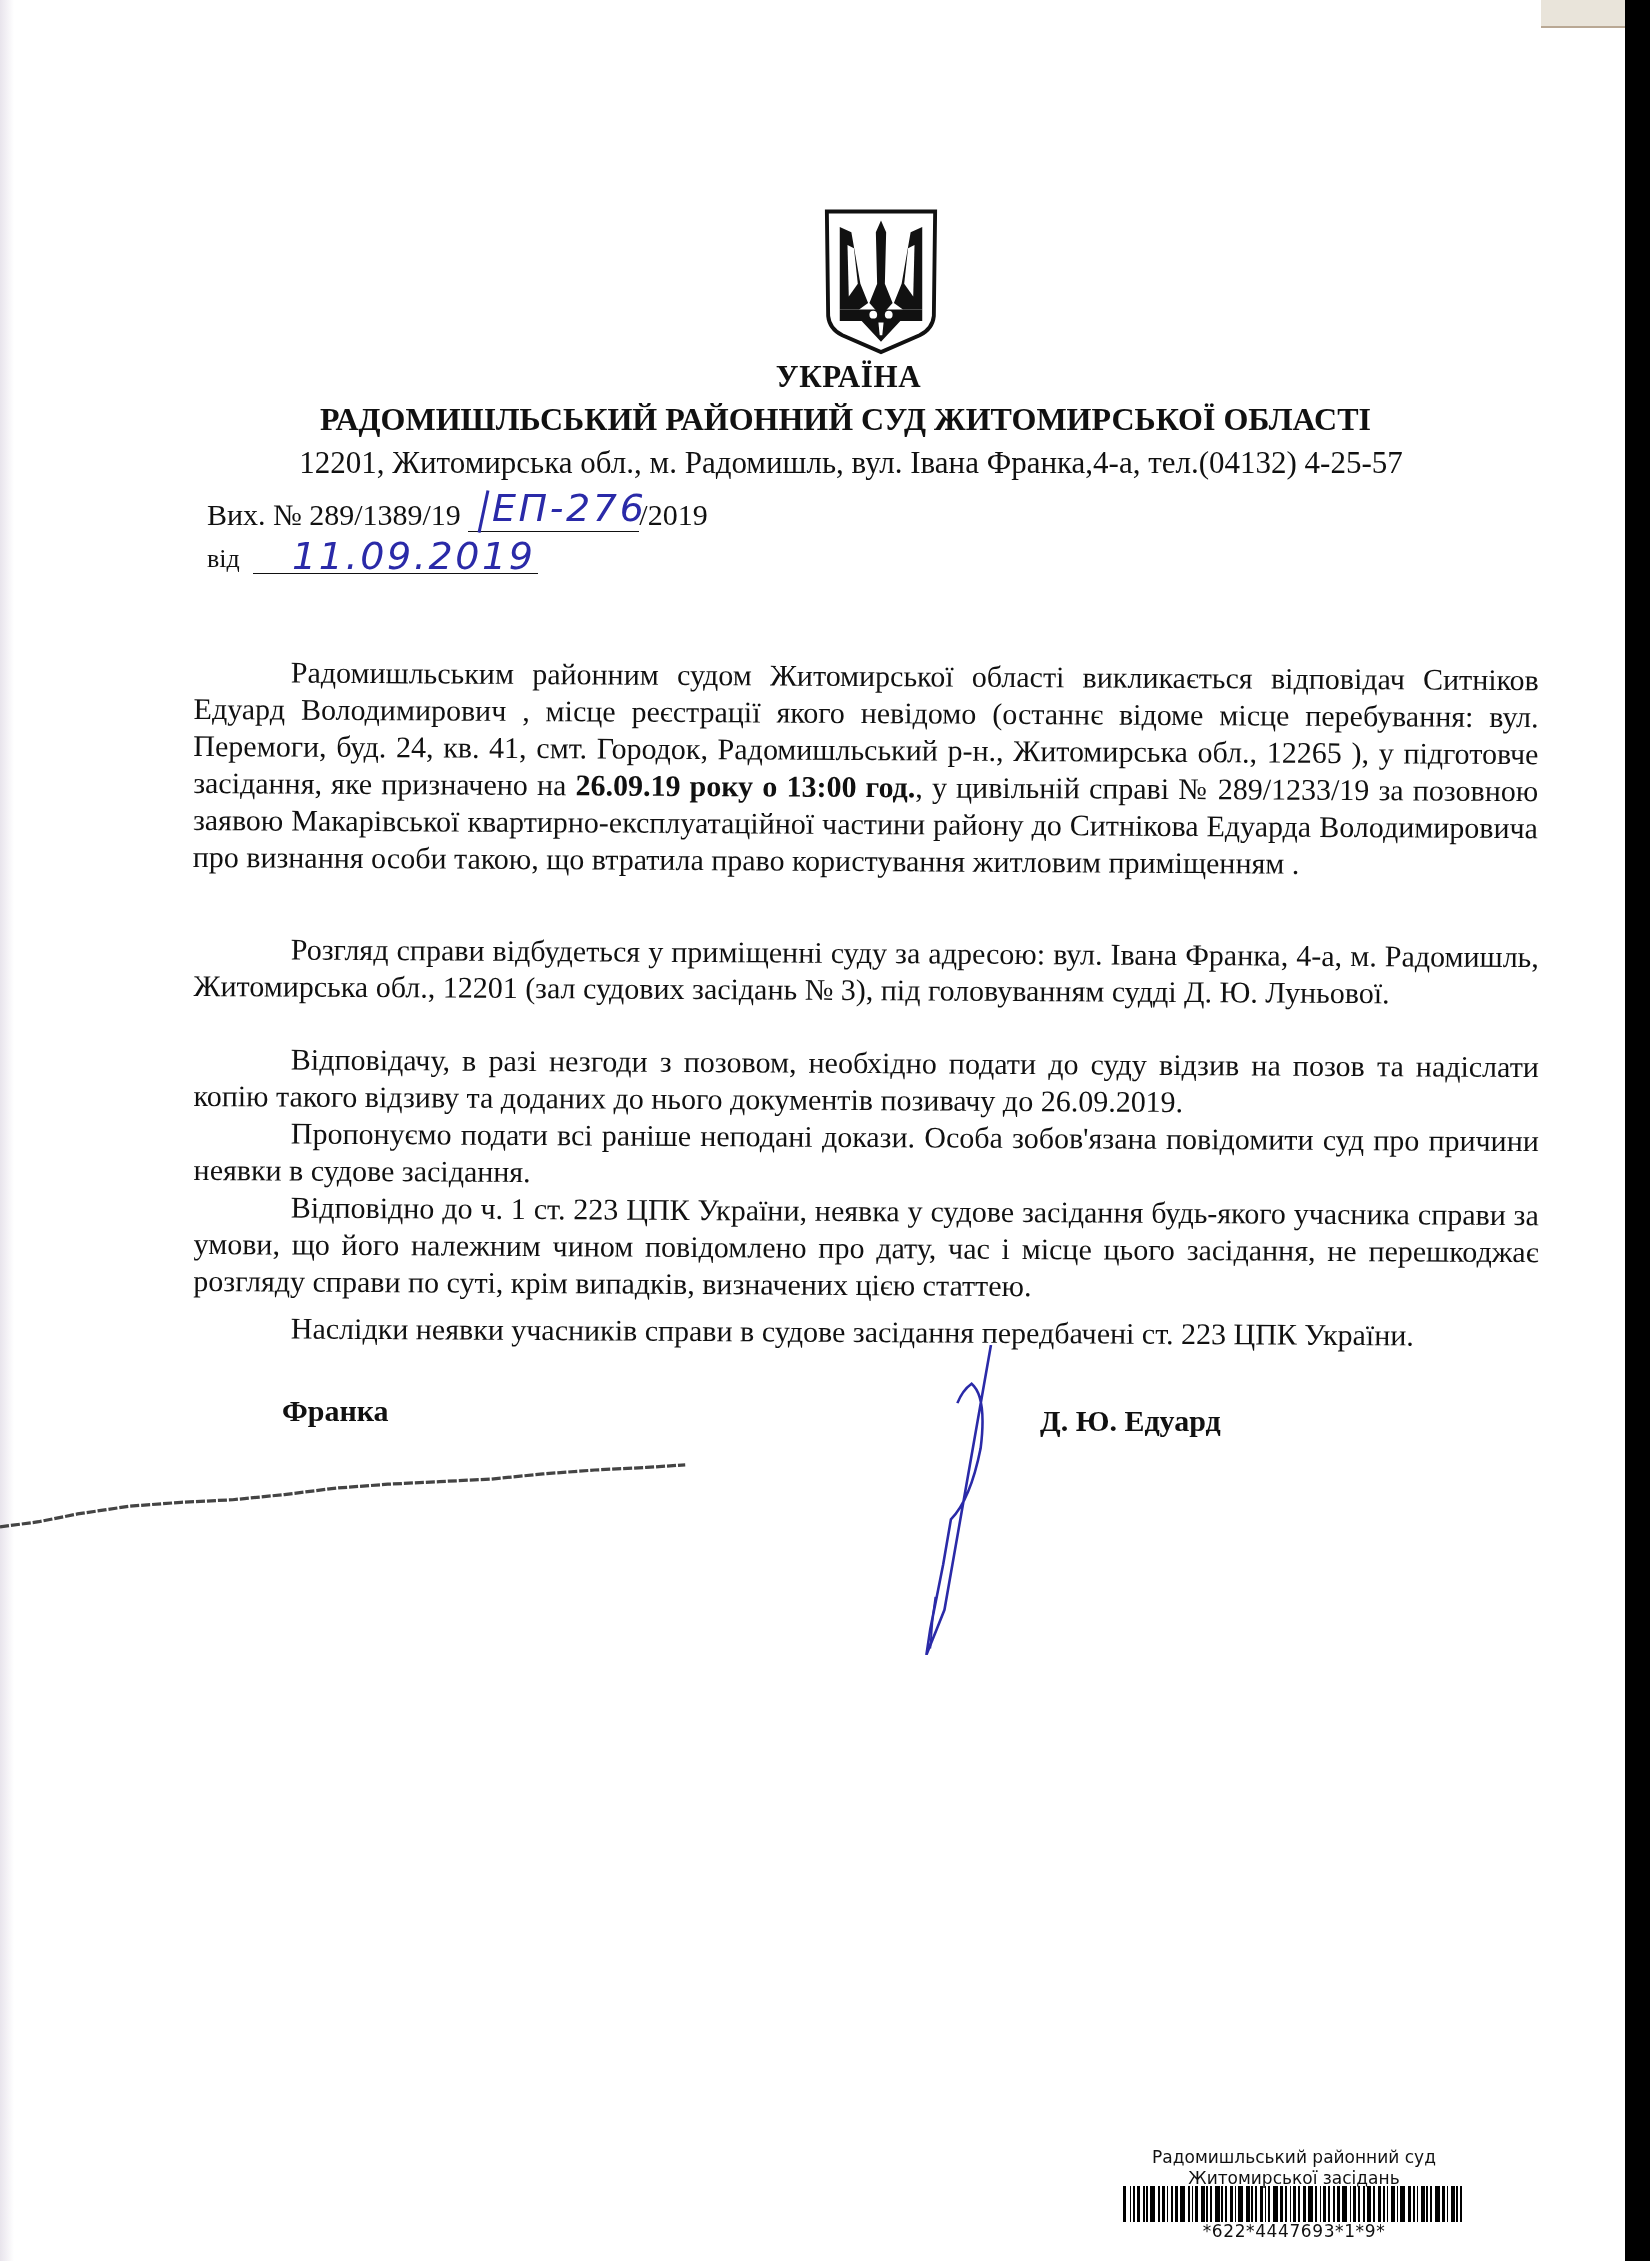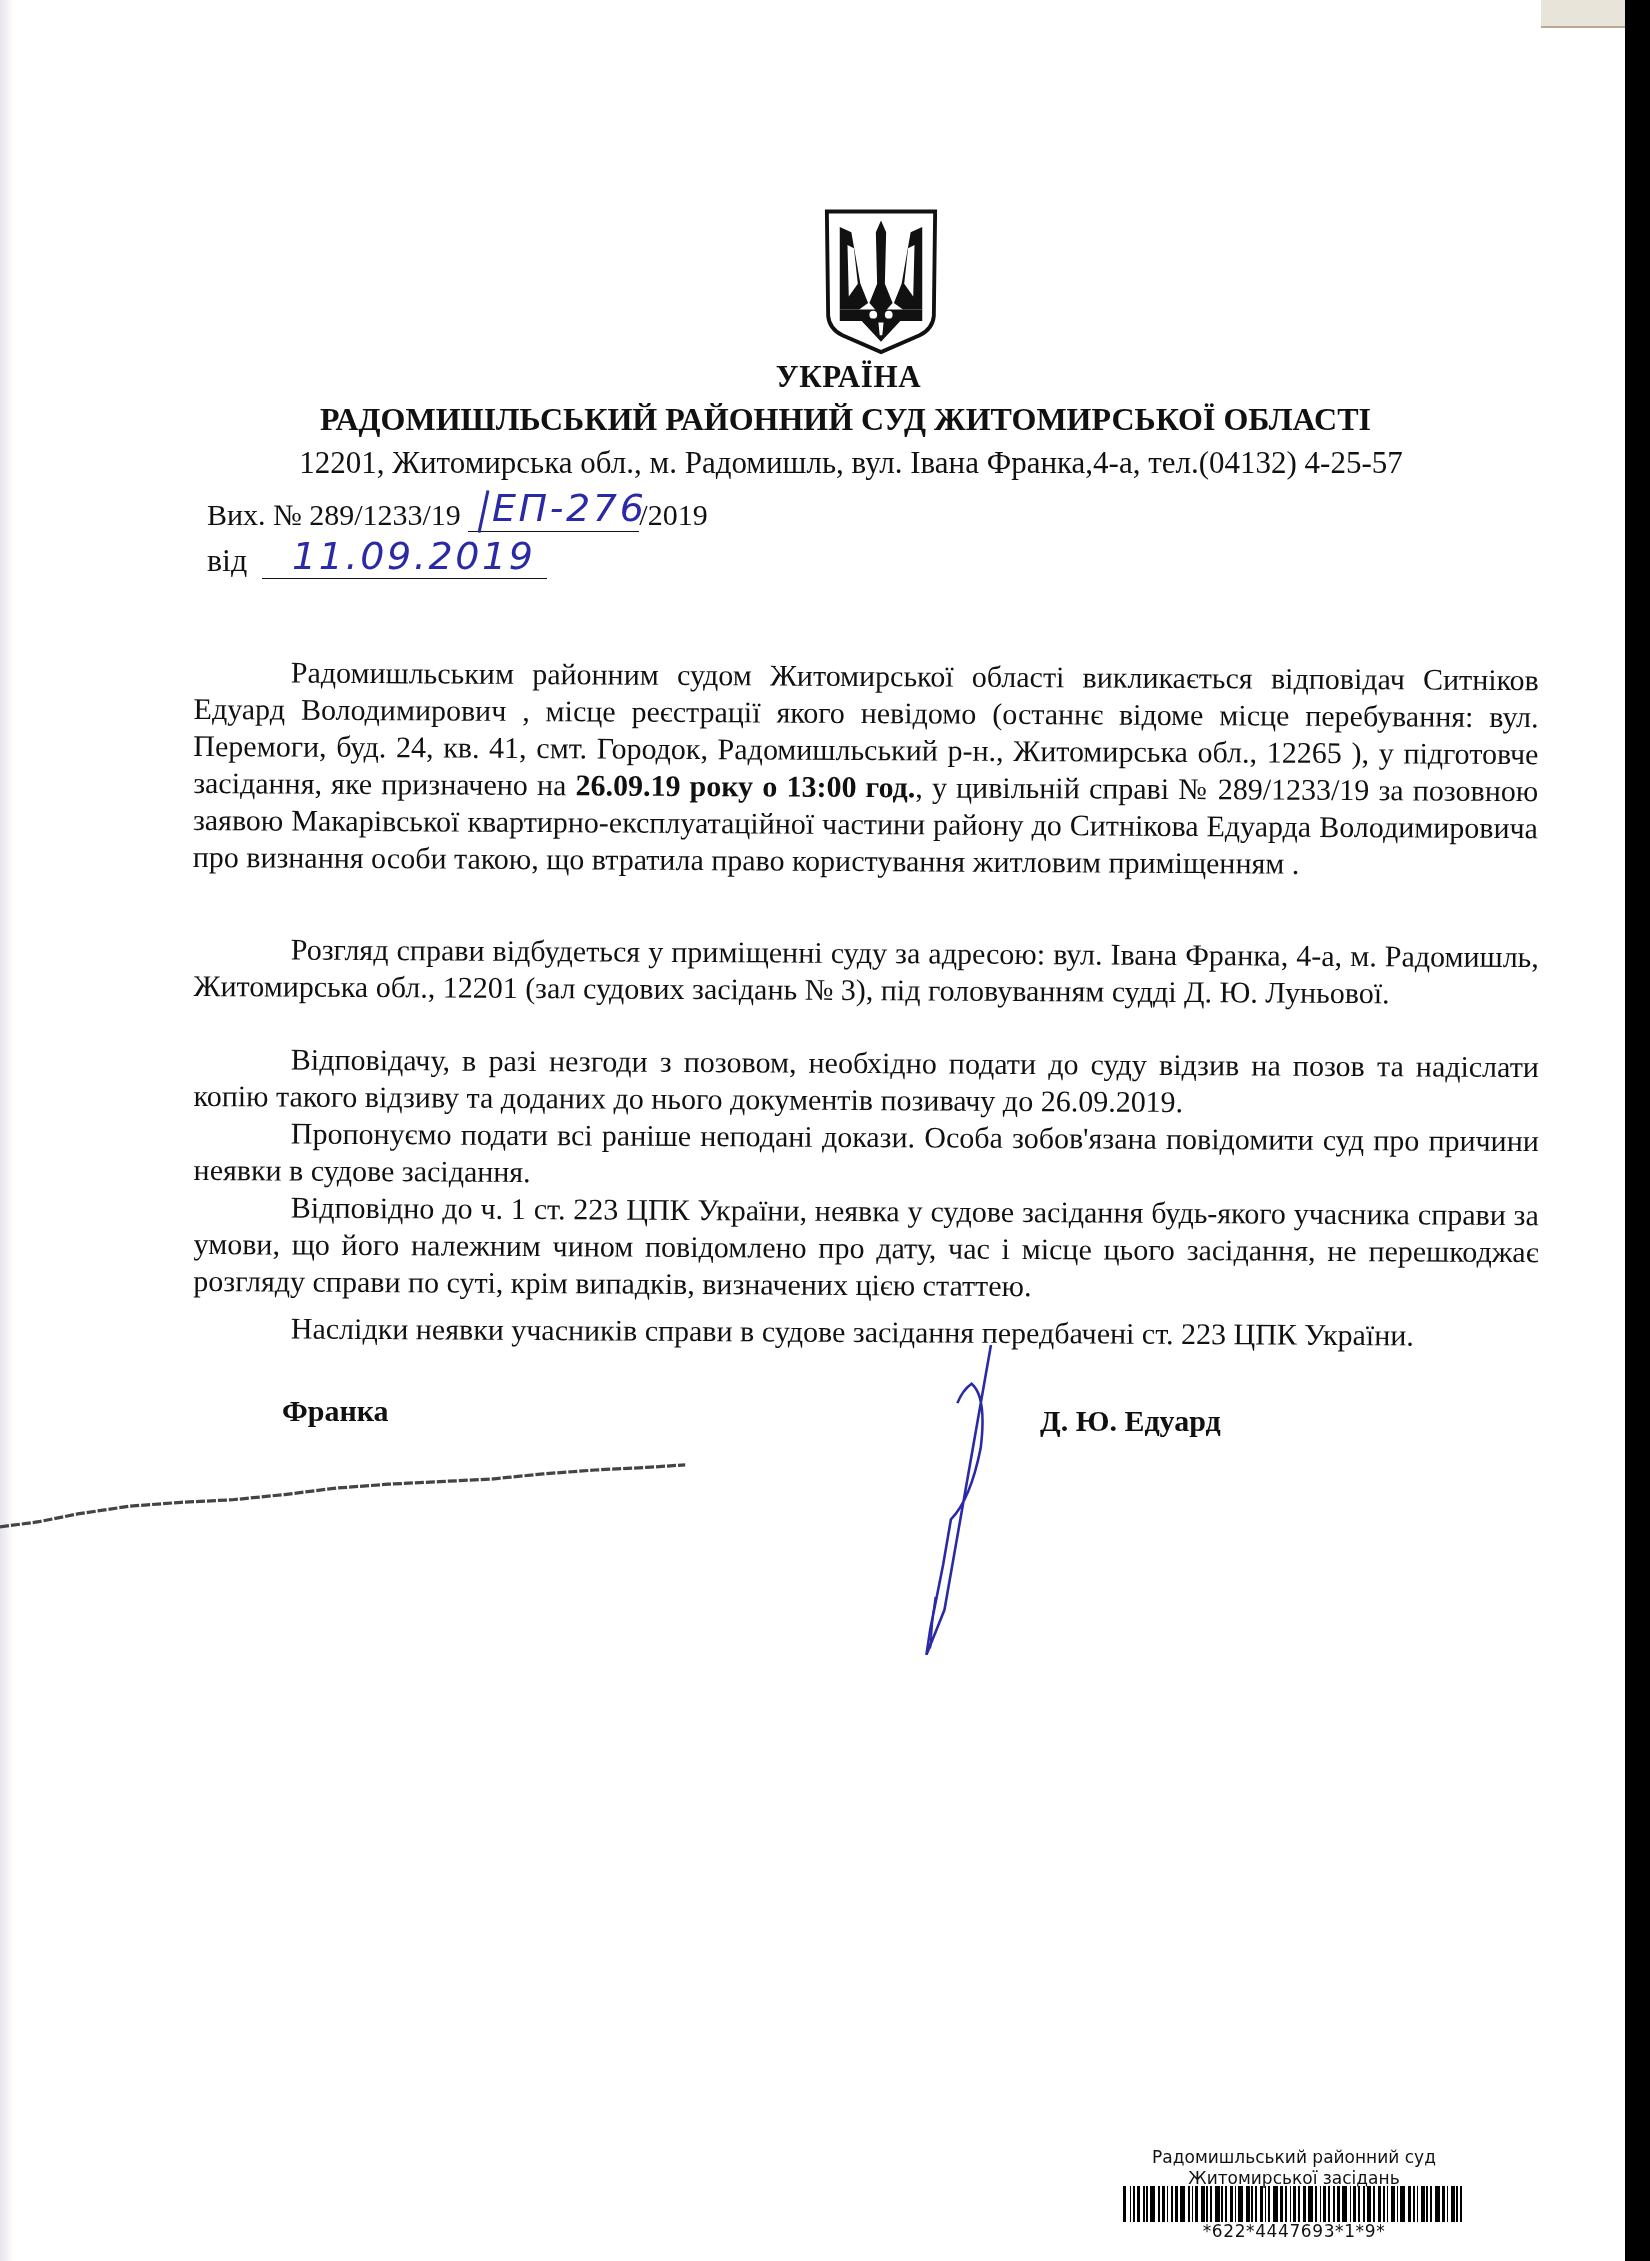--- a/index.html
+++ b/index.html
@@ -17,21 +17,21 @@
 
   .emblem { position: absolute; left: 823px; top: 206px; width: 116px; height: 149px; }
 
   .hdr { position: absolute; left: 0; width: 1759px; text-align: center; font-weight: bold; transform-origin: left top; }
   .hdr-country { top: 359px; left: 0; width: 1759px; font-size: 31px; letter-spacing: 0.6px; }
   .hdr-court { top: 401px; left: 0; width: 1759px; font-size: 32px; }
   .hdr-address { top: 445px; left: 0; width: 1759px; font-size: 31px; font-weight: normal; }
 
   .outnum { position: absolute; left: 207px; top: 498px; font-size: 30px; white-space: nowrap; }
   .outnum .fill { display: inline-block; width: 155px; border-bottom: 1.9px solid #111; height: 31px; position: relative; vertical-align: bottom; }
-  .outdate { position: absolute; left: 207px; top: 542px; font-size: 32px; white-space: nowrap; }
+  .outdate { position: absolute; left: 207px; top: 542px; font-size: 26px; white-space: nowrap; }
   .outdate .fill { display: inline-block; width: 285px; border-bottom: 1.9px solid #111; height: 31px; position: relative; vertical-align: bottom; margin-left: 6.5px; }
   .hand { position: absolute; color: #2a2aa8; font-family: "DejaVu Sans", sans-serif; font-style: italic; font-size: 38px; white-space: nowrap; letter-spacing: 2.6px; }
   .hand-num { left: 492px; top: 486px; }
   .hand-num::before { content: ""; position: absolute; left: -10.3px; top: 3.9px; width: 2.6px; height: 43px; background: #2a2aa8; transform: rotate(12deg); }
   .hand-date { left: 292px; top: 534px; }
 
   .body-text { position: absolute; left: 194px; width: 1345px; font-size: 30px; line-height: 37px; text-align: justify; }
   .body-text p { margin: 0; text-indent: 97px; }
   .p1 { top: 653px; transform: rotate(0.35deg); transform-origin: left top; }
   .p2 { top: 930px; transform: rotate(0.35deg); transform-origin: left top; }
@@ -73,21 +73,21 @@
     <circle cx="78" cy="168" r="6" fill="#fff"></circle>
     <circle cx="102" cy="168" r="6" fill="#fff"></circle>
     <path d="M86 180 L94 180 L92 200 L88 200 Z" fill="#fff"></path>
   </svg>
 
   <div class="hdr hdr-country" style="left:-31px">УКРАЇНА</div>
   <div class="hdr hdr-court" style="left:-34px">РАДОМИШЛЬСЬКИЙ РАЙОННИЙ СУД  ЖИТОМИРСЬКОЇ ОБЛАСТІ</div>
   <div class="hdr hdr-address" style="left:-28.5px">12201, Житомирська обл., м. Радомишль, вул. Івана Франка,4-а, тел.(04132) 4-25-57</div>
 
   <div class="outnum">
-    <span>Вих. № 289/1233/19</span>
+    <span>Вих. № 289/1389/19</span>
     <span class="fill" style="width:171px"></span><span>/2019</span>
   </div>
   <div class="hand hand-num">ЕП-276</div>
 
   <div class="outdate">
     <span>від</span>
     <span class="fill"></span>
   </div>
   <div class="hand hand-date">11.09.2019</div>
 

